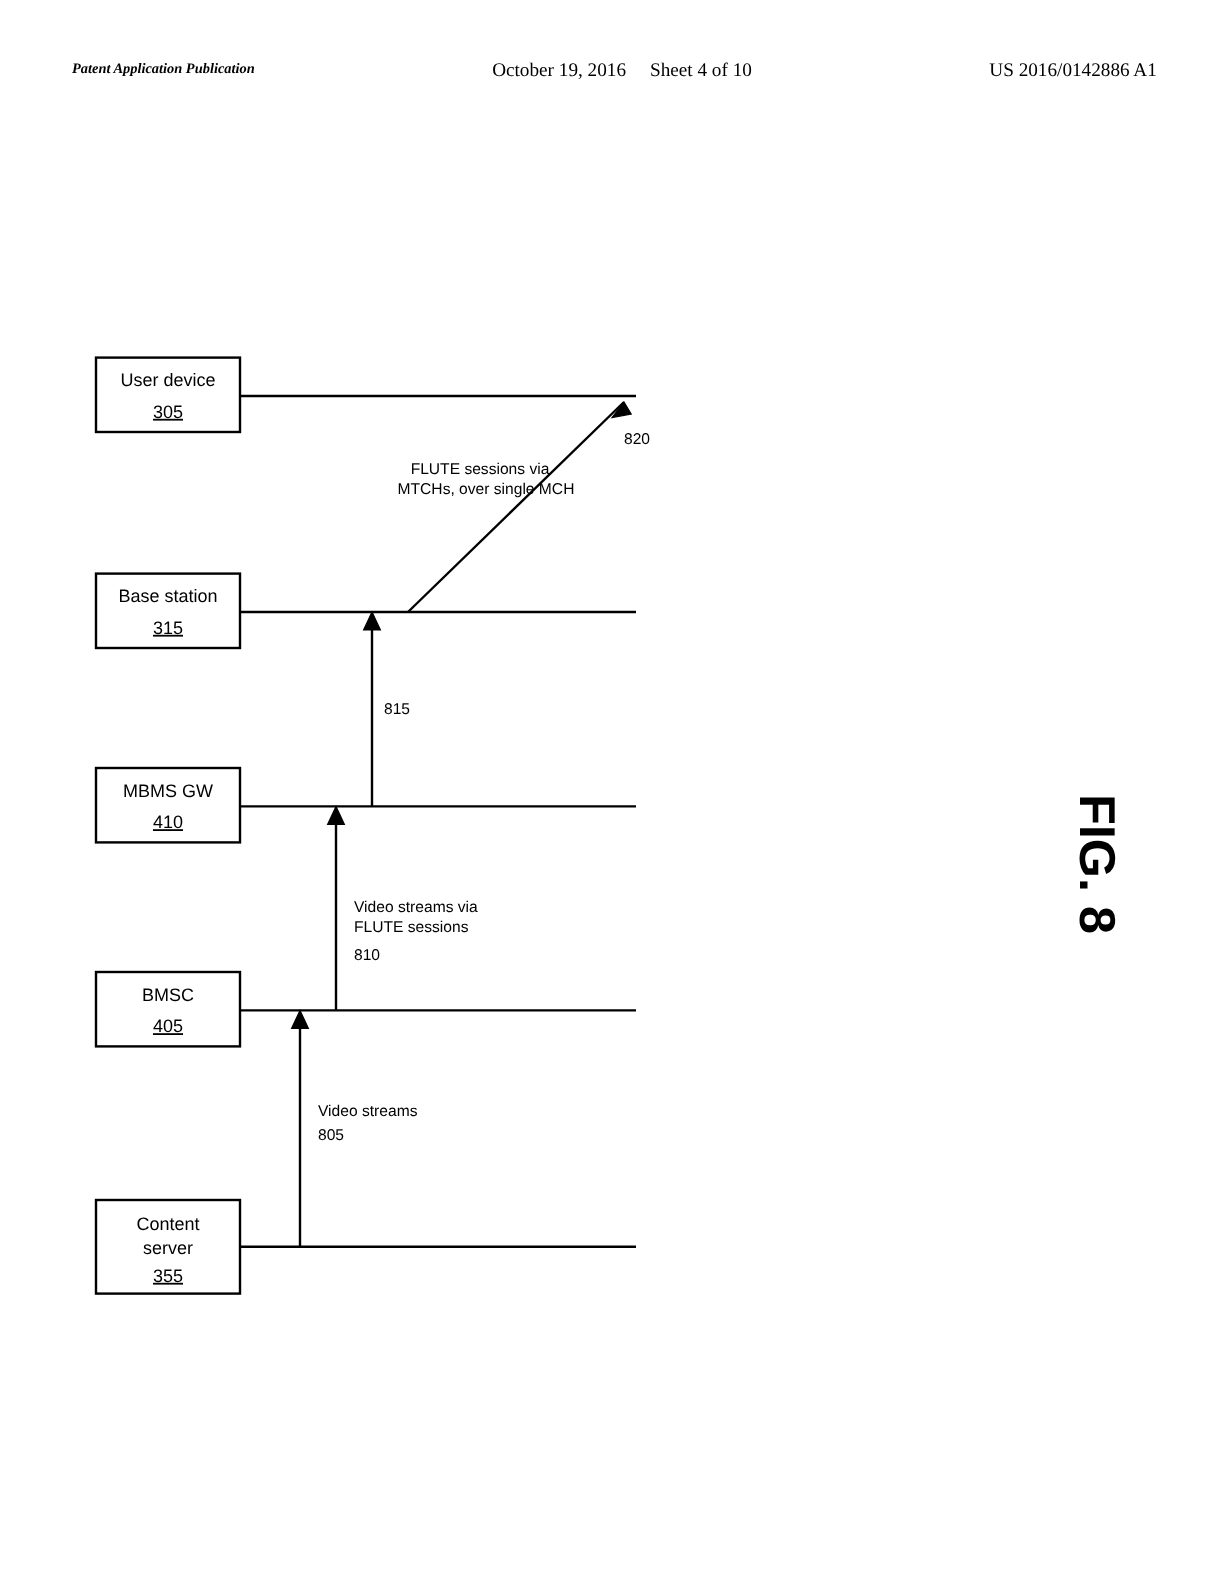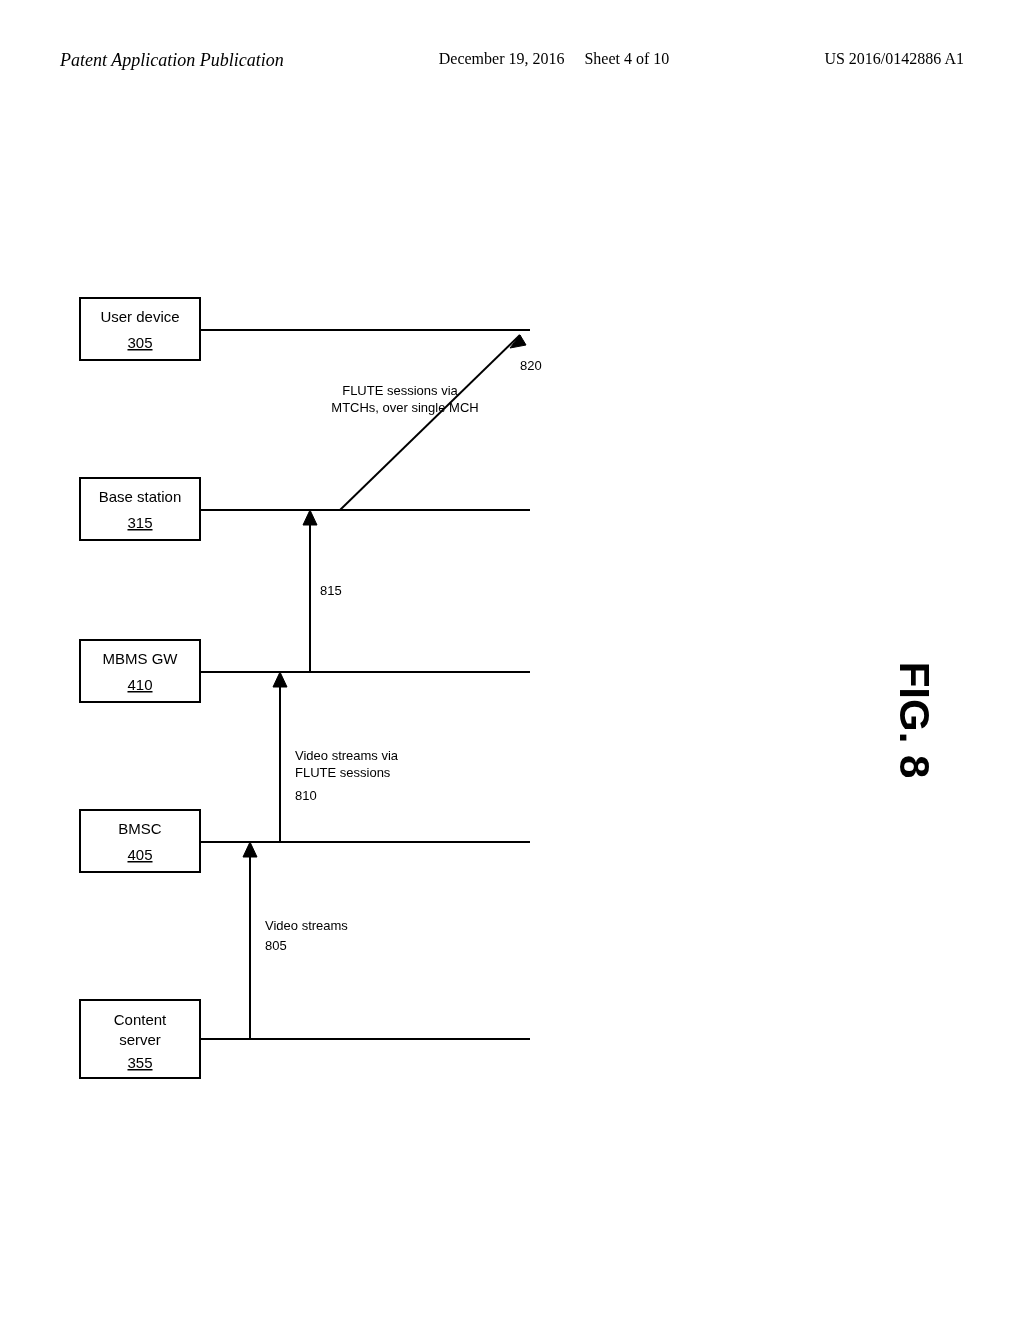--- a/index.html
+++ b/index.html
@@ -17,42 +17,42 @@
       top: 50px;
       left: 0;
       right: 0;
       display: flex;
       justify-content: space-between;
       align-items: flex-start;
       padding: 0 60px;
     }
 
     .header-left {
-      font-size: 18px;
-      font-weight: normal;
+      font-size: 12px;
+      font-weight: bold;
       font-style: italic;
     }
 
     .header-center {
       font-size: 16px;
       text-align: center;
     }
 
     .header-right {
       font-size: 16px;
       text-align: left;
     }
   </style>
 </head>
 <body>
 
 <div class="page-header">
   <div class="header-left">Patent Application Publication</div>
   <div class="header-center">
-    <span>December 19, 2016</span>
+    <span>October 19, 2016</span>
     &nbsp;&nbsp;&nbsp;
     <span>Sheet 4 of 10</span>
   </div>
   <div class="header-right">US 2016/0142886 A1</div>
 </div>
 
 <svg style="position:absolute; top:130px; left:0; width:960px; height:1130px;" viewBox="0 0 960 1130">
 
   <rect x="80" y="168" width="120" height="62" fill="white" stroke="black" stroke-width="2"></rect>
   <text x="140" y="192" text-anchor="middle" font-family="Arial, sans-serif" font-size="15" fill="black">User device</text>

